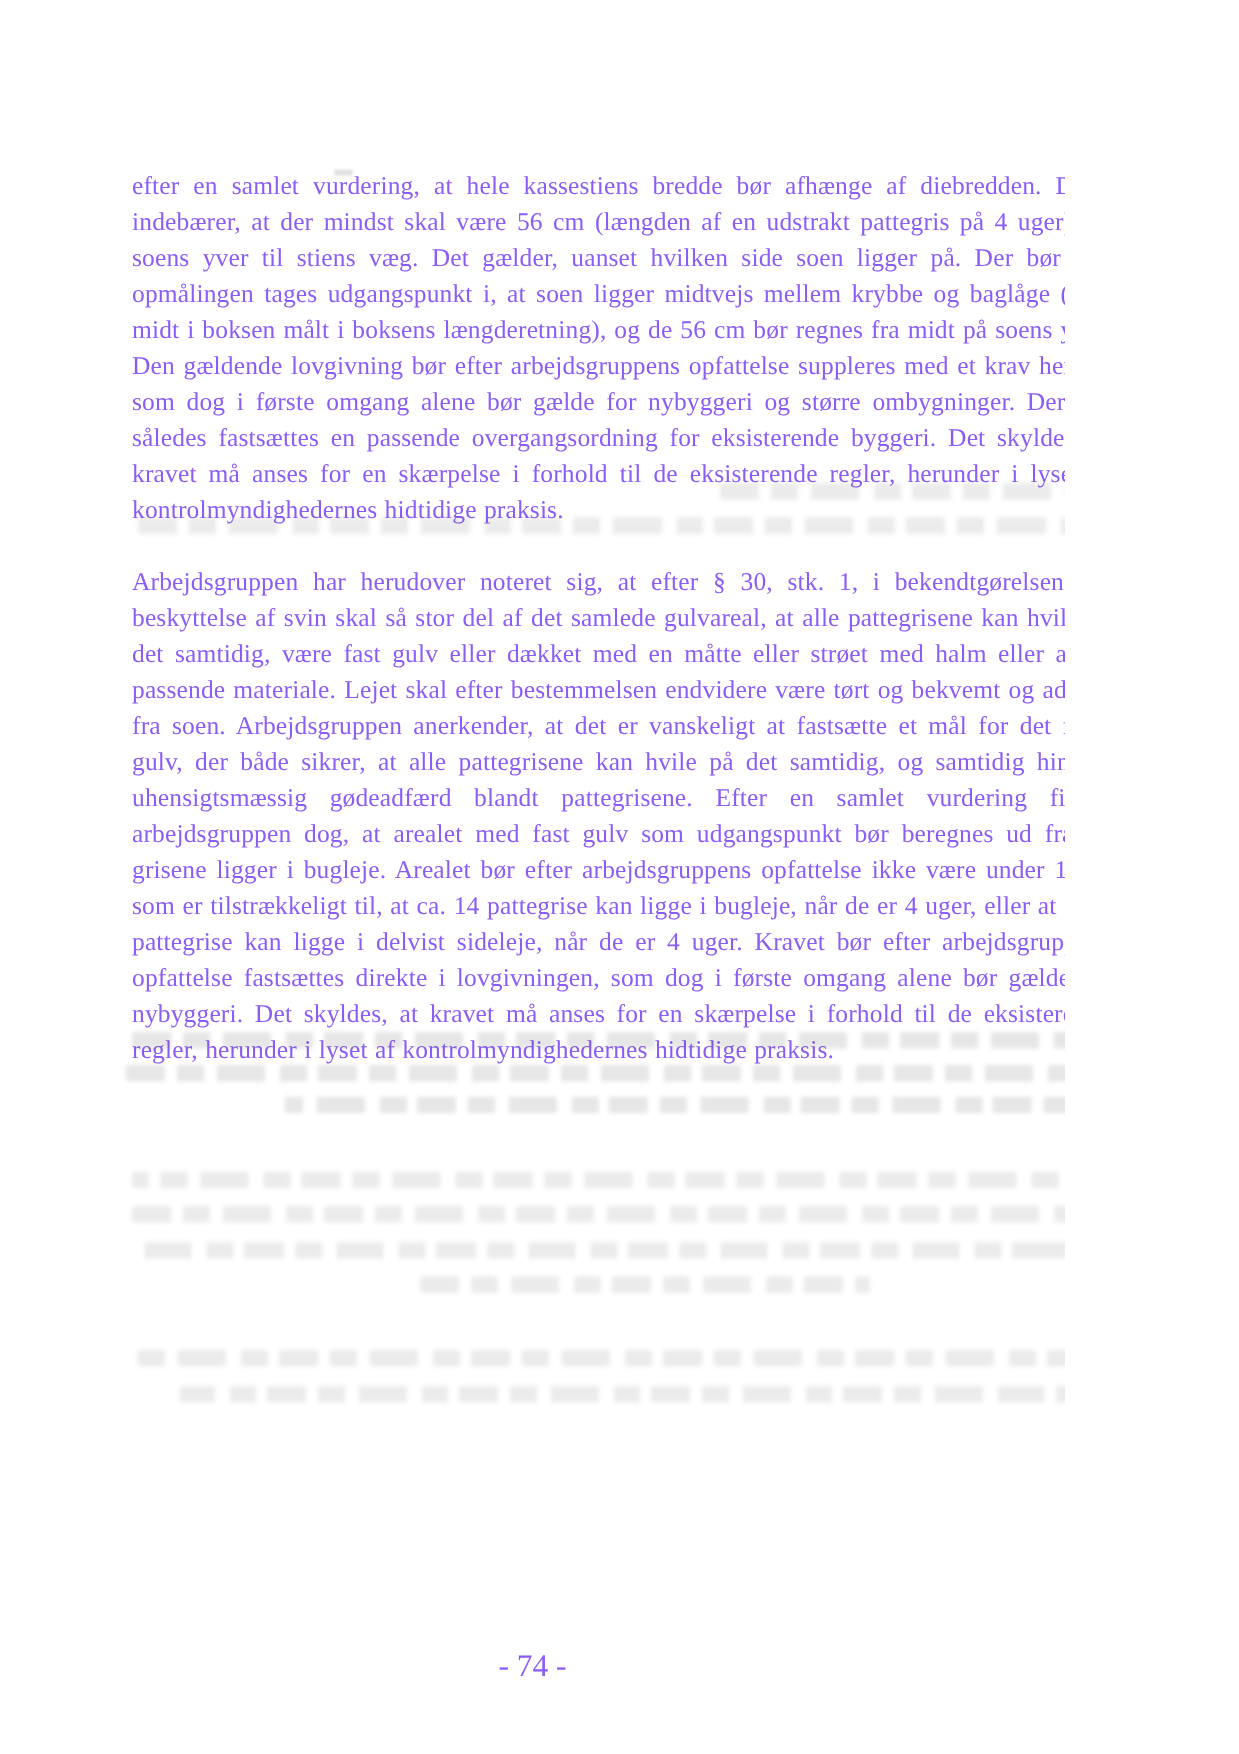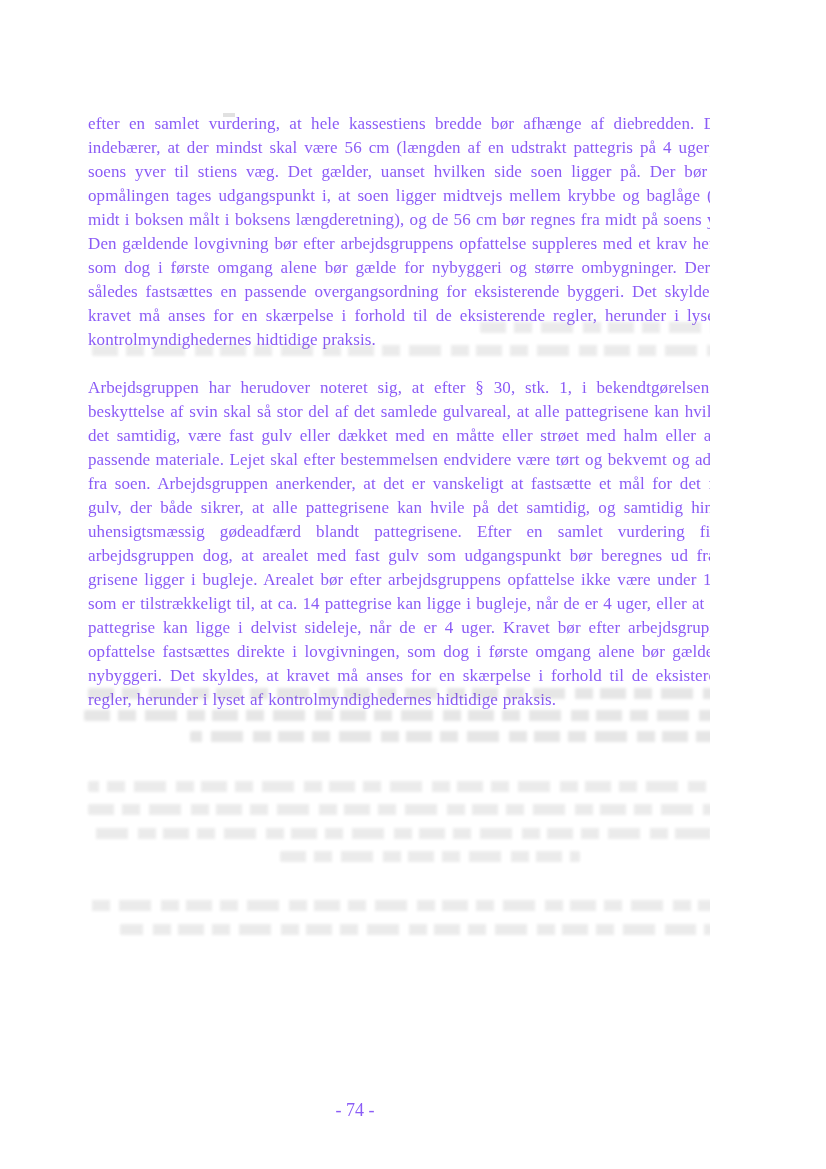--- a/index.html
+++ b/index.html
@@ -49,21 +49,21 @@
     position: absolute;
     background: #8a8a8a;
     filter: blur(0.6px);
   }
   .page-number {
     position: absolute;
     left: 0;
     right: 0;
     top: 1098px;
     text-align: center;
-    font-size: 18px;
+    font-size: 21px;
     line-height: 24px;
   }
 </style>
 </head>
 <body>
 
 <main class="sheet">
 
   <div class="scan-artifact" style="left:223px; top:113px; width:12px; height:4px; opacity:.25;"></div>
 

